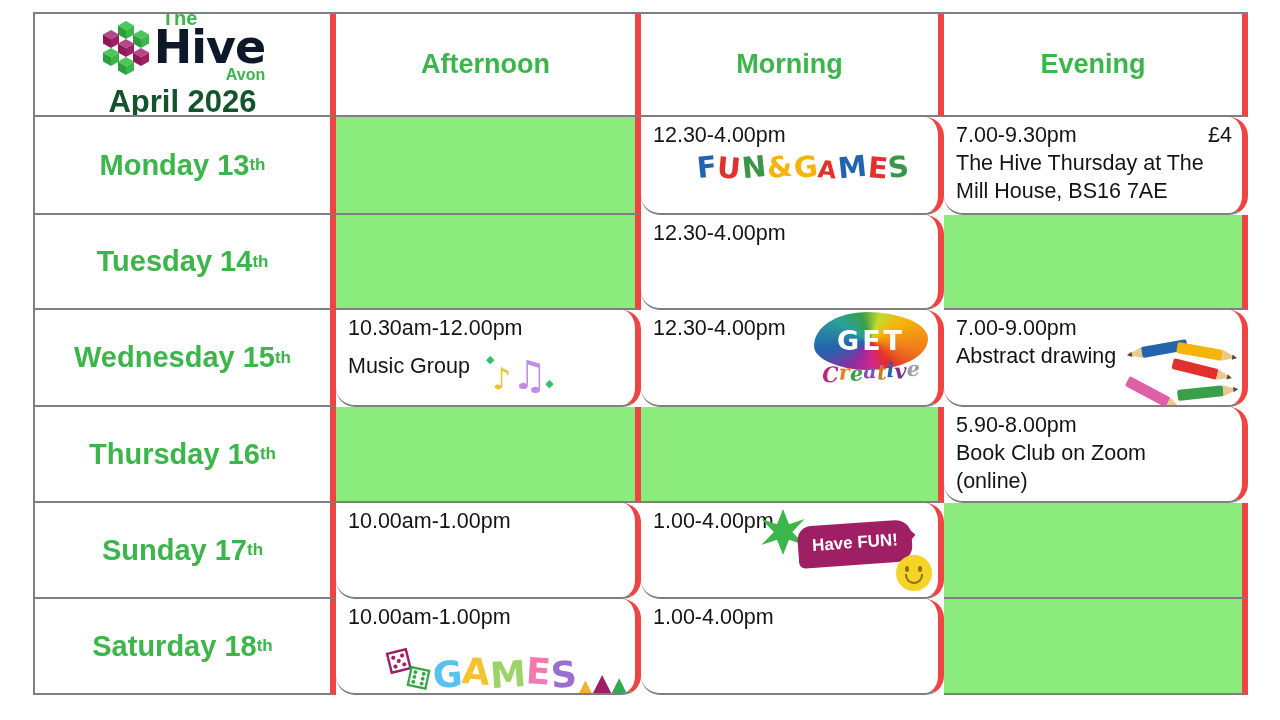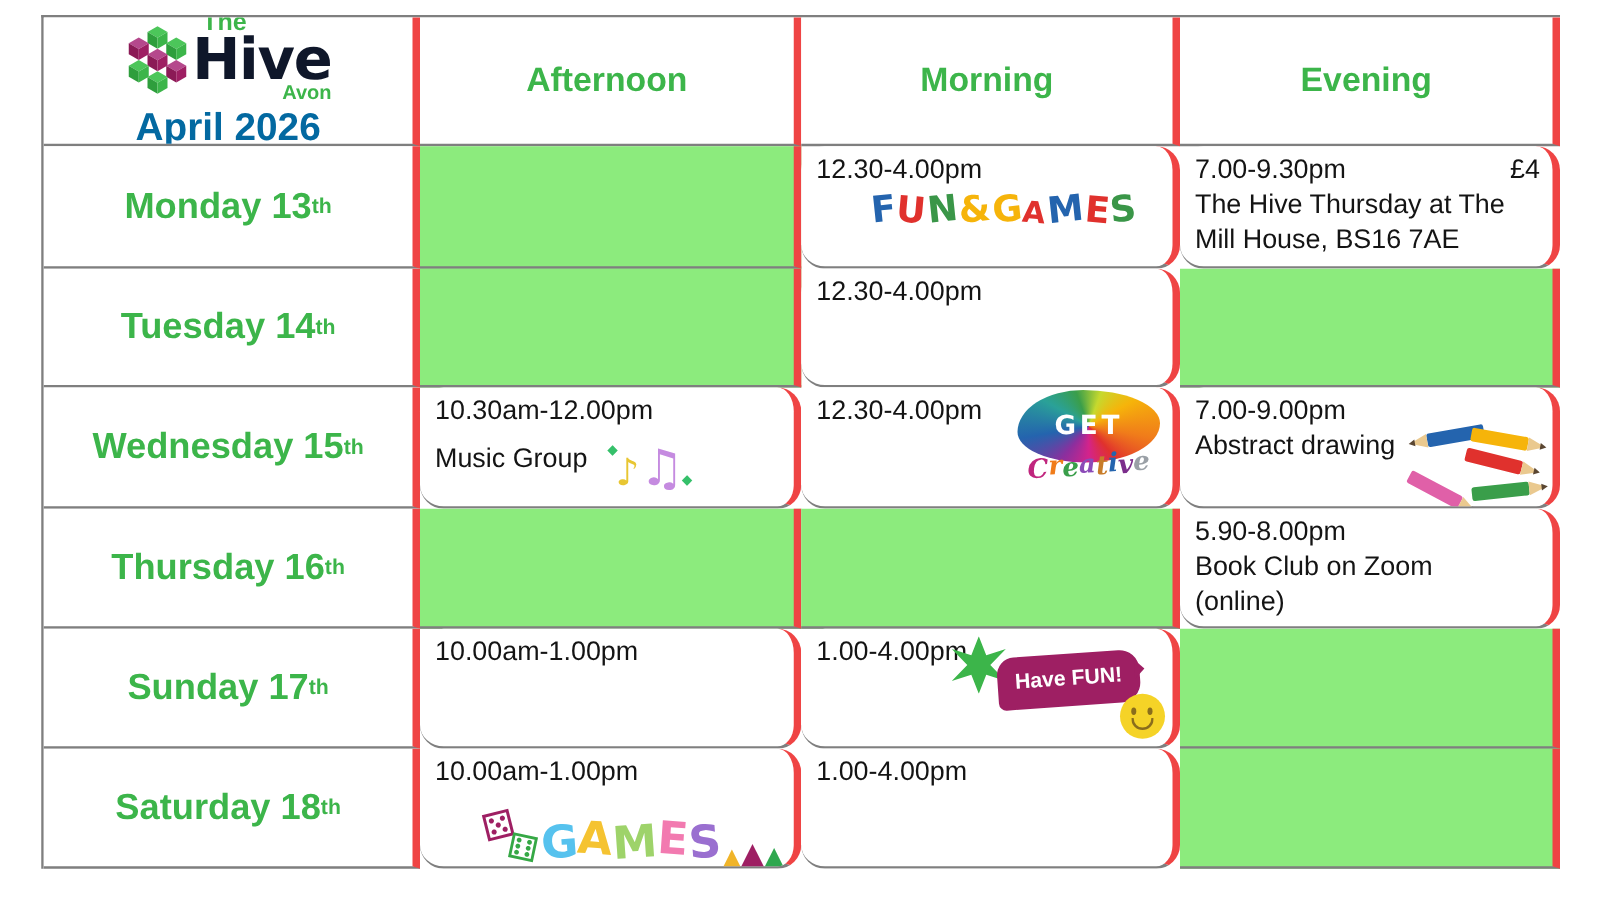--- a/index.html
+++ b/index.html
@@ -32,21 +32,21 @@
 
   
   .logo-cell{display:flex;flex-direction:column;align-items:center;justify-content:center;}
   .logo-top{display:flex;align-items:flex-start;}
   .cubes{margin:10px 2px 0 0;}
   .logo-words{text-align:left;}
   .logo-the{color:#3CB54A;font-weight:bold;font-size:20px;line-height:0.9;margin-left:8px;}
   .logo-hive{color:#0f172a;font-weight:800;font-size:46px;line-height:0.9;
     font-family:"DejaVu Sans",sans-serif;letter-spacing:-1px;}
   .logo-avon{color:#3CB54A;font-weight:bold;font-size:16px;text-align:right;line-height:0.9;}
-  .logo-month{color:#0369a1;font-weight:bold;font-size:31px;margin-top:2px;}
+  .logo-month{color:#14532d;font-weight:bold;font-size:31px;margin-top:2px;}
 
   
   .fun-games{display:block;text-align:center;padding-left:26px;margin-top:2px;
     font-family:"DejaVu Sans",sans-serif;font-weight:800;font-size:29px;letter-spacing:1px;line-height:1.1;}
   .fun-games span{display:inline-block;}
   .fun-games span:nth-child(odd){transform:rotate(-6deg);}
   .fun-games span:nth-child(even){transform:rotate(5deg) translateY(1px);}
   .fun-games span:nth-child(4n){font-size:0.82em;}
 
   
@@ -80,21 +80,21 @@
     border-radius:50%;background:#8a6d1c;box-shadow:13px 0 0 #8a6d1c;}
   .hf-smiley::after{content:'';position:absolute;left:9px;top:19px;width:18px;height:10px;
     border:2px solid #8a6d1c;border-top:none;border-radius:0 0 10px 10px;box-sizing:border-box;}
 
   
   .get-creative{position:absolute;right:6px;top:2px;width:122px;text-align:center;}
   .gc-splat{width:114px;height:58px;margin:0 auto;
     border-radius:46% 54% 52% 48% / 58% 46% 54% 42%;
     background:conic-gradient(from 220deg,#8B2F9E,#2464AE,#2AA198,#3A9E4A,#C6D92E,#F6B40A,#F07C1A,#E0312D,#D4238B,#8B2F9E);
     display:flex;align-items:center;justify-content:center;}
-  .gc-word1{color:#fff;font-weight:800;font-size:21px;letter-spacing:3px;
+  .gc-word1{color:#fff;font-weight:800;font-size:27px;letter-spacing:3px;
     font-family:"DejaVu Sans",sans-serif;}
   .gc-word2{margin-top:-8px;font-style:italic;font-weight:bold;font-size:21px;
     font-family:"DejaVu Serif",serif;transform:rotate(-3deg);line-height:1;}
   .gc-word2 span{display:inline-block;}
   .gc-word2 span:nth-child(even){transform:translateY(-2px);}
 
   
   .music-icon{display:inline-flex;align-items:flex-end;margin-left:14px;
     position:relative;top:16px;font-family:"DejaVu Sans",sans-serif;line-height:0.8;}
   .note1{color:#E8C632;font-size:30px;}

